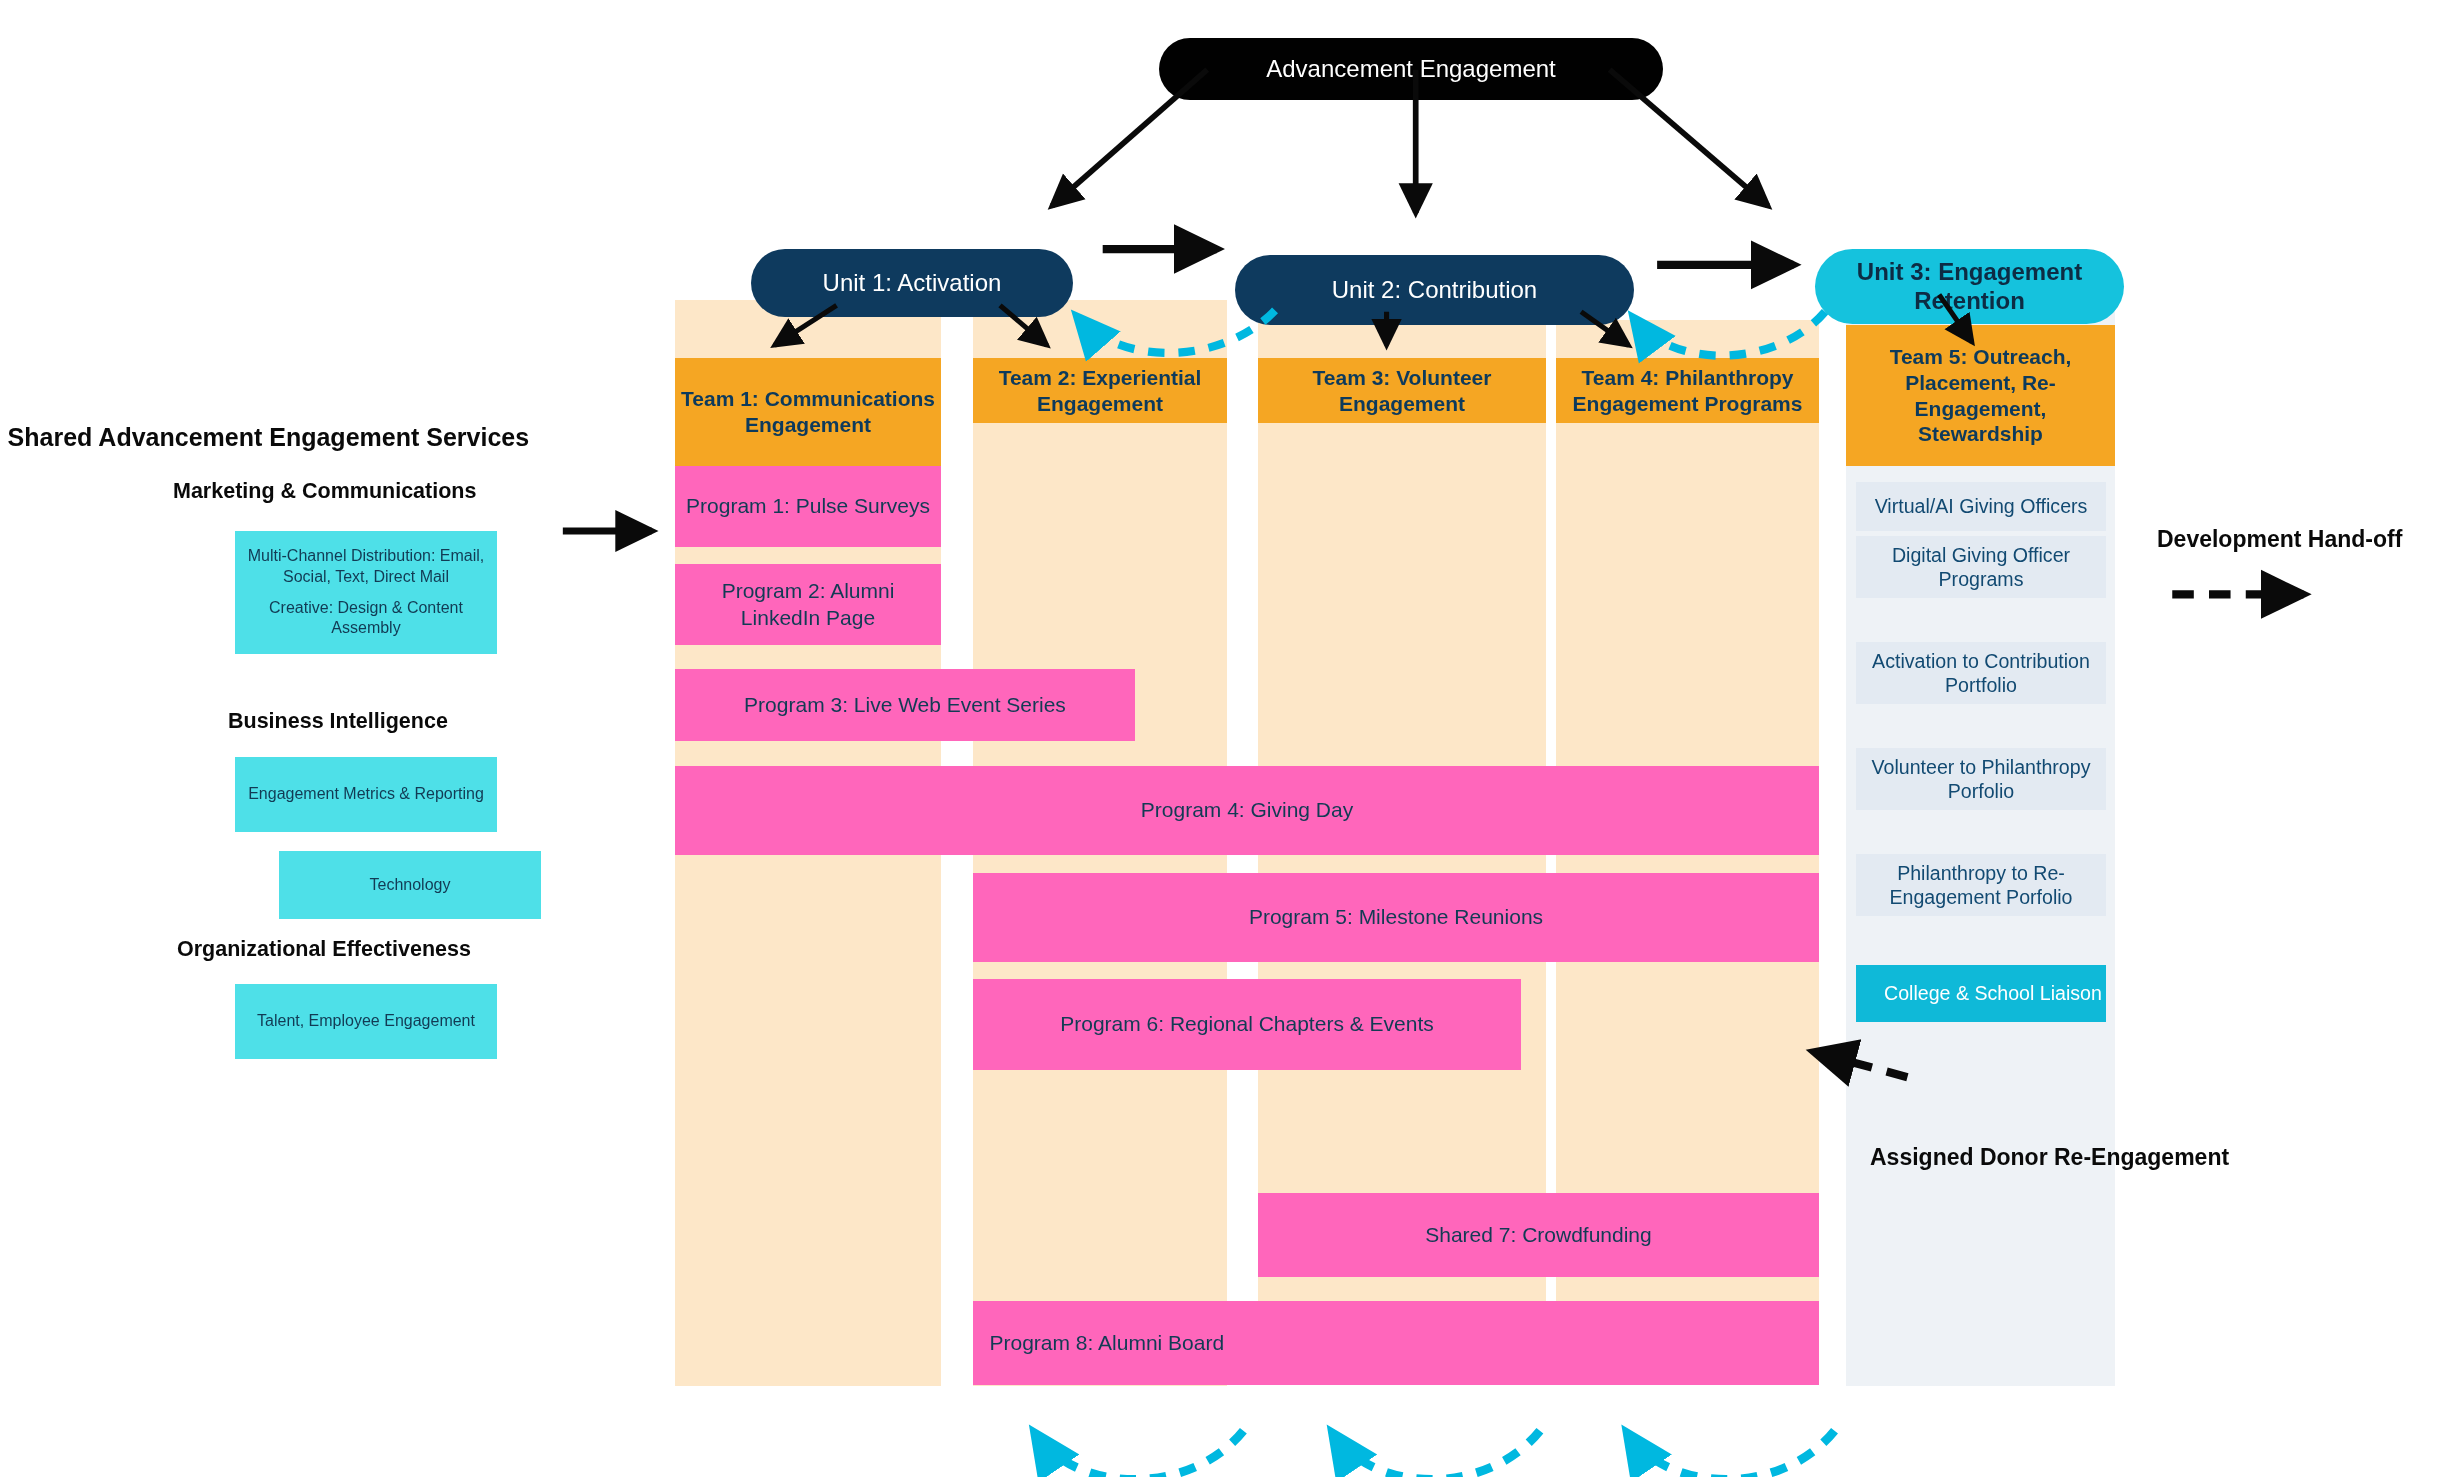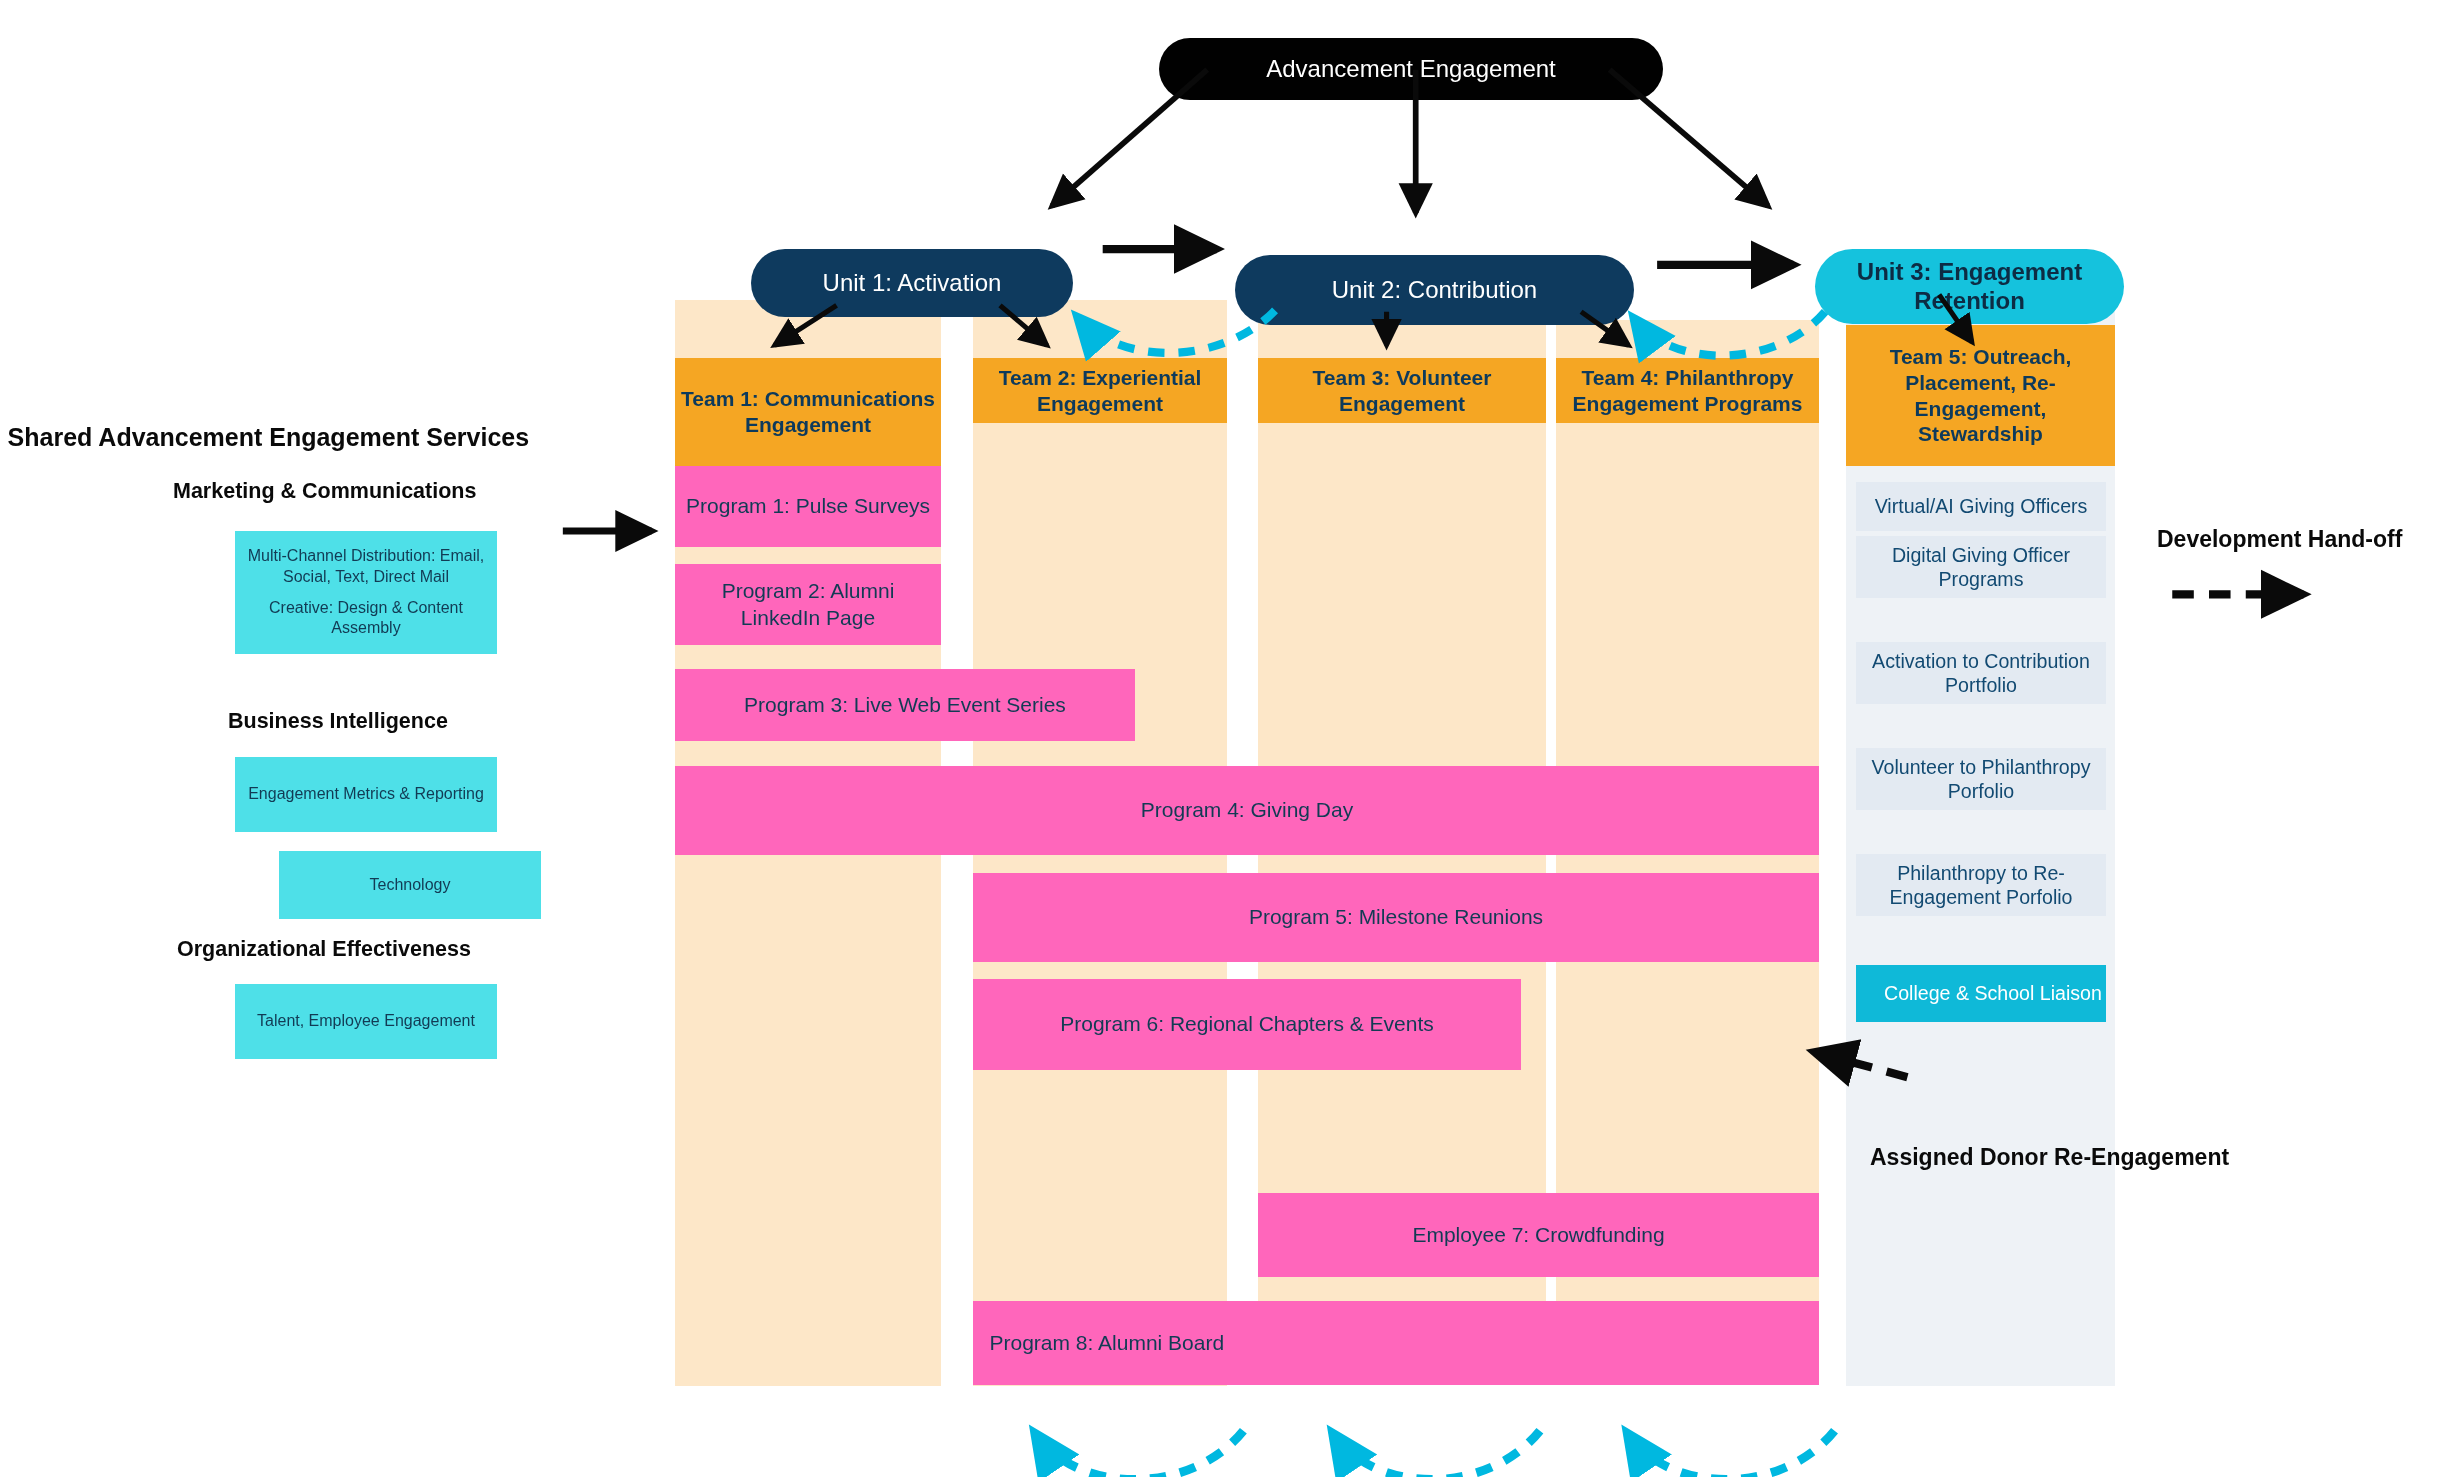--- a/index.html
+++ b/index.html
@@ -73,21 +73,21 @@
   <div class="abs team-hdr" style="left:1258px;top:358px;width:288px;height:65px;">Team 3: Volunteer Engagement</div>
   <div class="abs team-hdr" style="left:1556px;top:358px;width:263px;height:65px;">Team 4: Philanthropy Engagement Programs</div>
   <div class="abs team-hdr" style="left:1846px;top:325px;width:269px;height:141px;">Team 5: Outreach, Placement, Re-Engagement, Stewardship</div>
 
   <div class="abs prog" style="left:675px;top:466px;width:266px;height:81px;">Program 1: Pulse Surveys</div>
   <div class="abs prog" style="left:675px;top:564px;width:266px;height:81px;">Program 2: Alumni LinkedIn Page</div>
   <div class="abs prog" style="left:675px;top:669px;width:460px;height:72px;">Program 3: Live Web Event Series</div>
   <div class="abs prog" style="left:675px;top:766px;width:1144px;height:89px;">Program 4: Giving Day</div>
   <div class="abs prog" style="left:973px;top:873px;width:846px;height:89px;">Program 5: Milestone Reunions</div>
   <div class="abs prog" style="left:973px;top:979px;width:548px;height:91px;">Program 6: Regional Chapters &amp; Events</div>
-  <div class="abs prog" style="left:1258px;top:1193px;width:561px;height:84px;">Employee 7: Crowdfunding</div>
+  <div class="abs prog" style="left:1258px;top:1193px;width:561px;height:84px;">Shared 7: Crowdfunding</div>
   <div class="abs prog left" style="left:973px;top:1301px;width:846px;height:84px;">Program 8: Alumni Board</div>
 
   <div class="abs ret-item" style="left:1856px;top:482px;width:250px;height:49px;">Virtual/AI Giving Officers</div>
   <div class="abs ret-item" style="left:1856px;top:536px;width:250px;height:62px;">Digital Giving Officer Programs</div>
   <div class="abs ret-item" style="left:1856px;top:642px;width:250px;height:62px;">Activation to Contribution Portfolio</div>
   <div class="abs ret-item" style="left:1856px;top:748px;width:250px;height:62px;">Volunteer to Philanthropy Porfolio</div>
   <div class="abs ret-item" style="left:1856px;top:854px;width:250px;height:62px;">Philanthropy to Re-Engagement Porfolio</div>
   <div class="abs liaison" style="left:1856px;top:965px;width:250px;height:57px;">College &amp; School Liaison</div>
 
   <div class="abs svc-title" style="left:7.6px;top:423px;">Shared Advancement Engagement Services</div>

